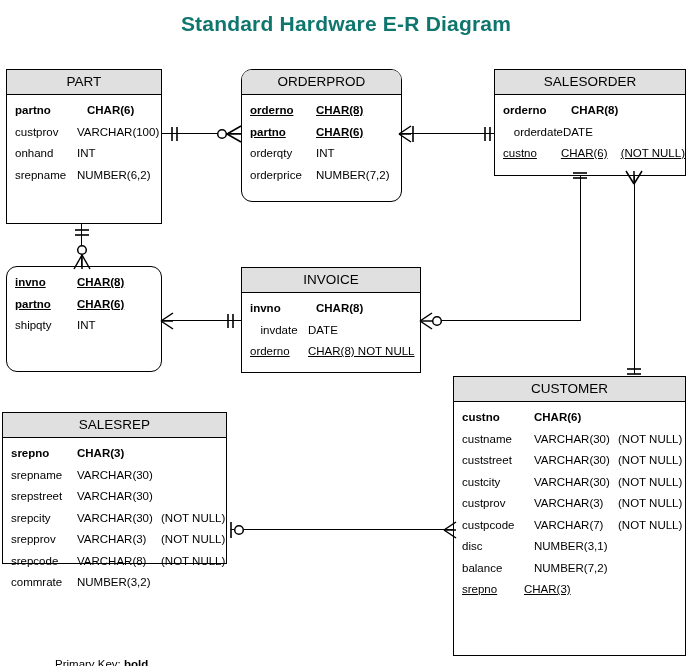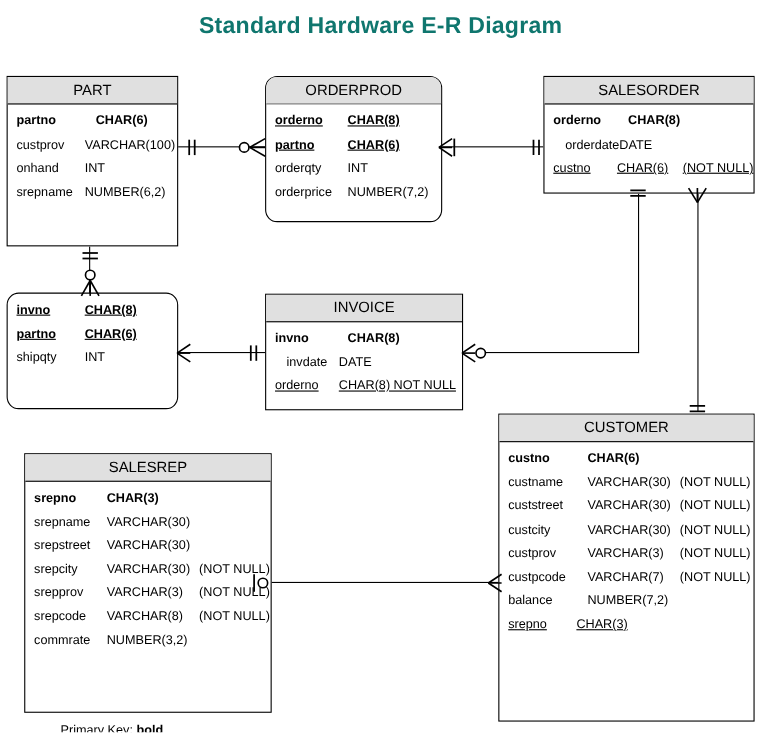--- a/index.html
+++ b/index.html
@@ -324,31 +324,35 @@
         <span class="aname" style="width:72px;">custprov</span>
         <span class="atype" style="width:84px;">VARCHAR(3)</span>
         <span class="anull">(NOT NULL)</span>
       </div>
       <div class="attr">
         <span class="aname" style="width:72px;">custpcode</span>
         <span class="atype" style="width:84px;">VARCHAR(7)</span>
         <span class="anull">(NOT NULL)</span>
       </div>
       <div class="attr">
+        <span class="aname" style="width:72px;">disc</span>
+        <span class="atype">NUMBER(3,1)</span>
+      </div>
+      <div class="attr">
         <span class="aname" style="width:72px;">balance</span>
         <span class="atype">NUMBER(7,2)</span>
       </div>
       <div class="attr fk">
         <span class="aname" style="width:62px;">srepno</span>
         <span class="atype">CHAR(3)</span>
       </div>
     </div>
   </div>
 
-  <div class="entity" style="left:22px; top:412px; width:225px; height:236px;">
+  <div class="entity" style="left:2px; top:412px; width:225px; height:152px;">
     <div class="ehead">SALESREP</div>
     <div class="ebody">
       <div class="attr pk">
         <span class="aname" style="width:66px;">srepno</span>
         <span class="atype">CHAR(3)</span>
       </div>
       <div class="attr">
         <span class="aname" style="width:66px;">srepname</span>
         <span class="atype">VARCHAR(30)</span>
       </div>

